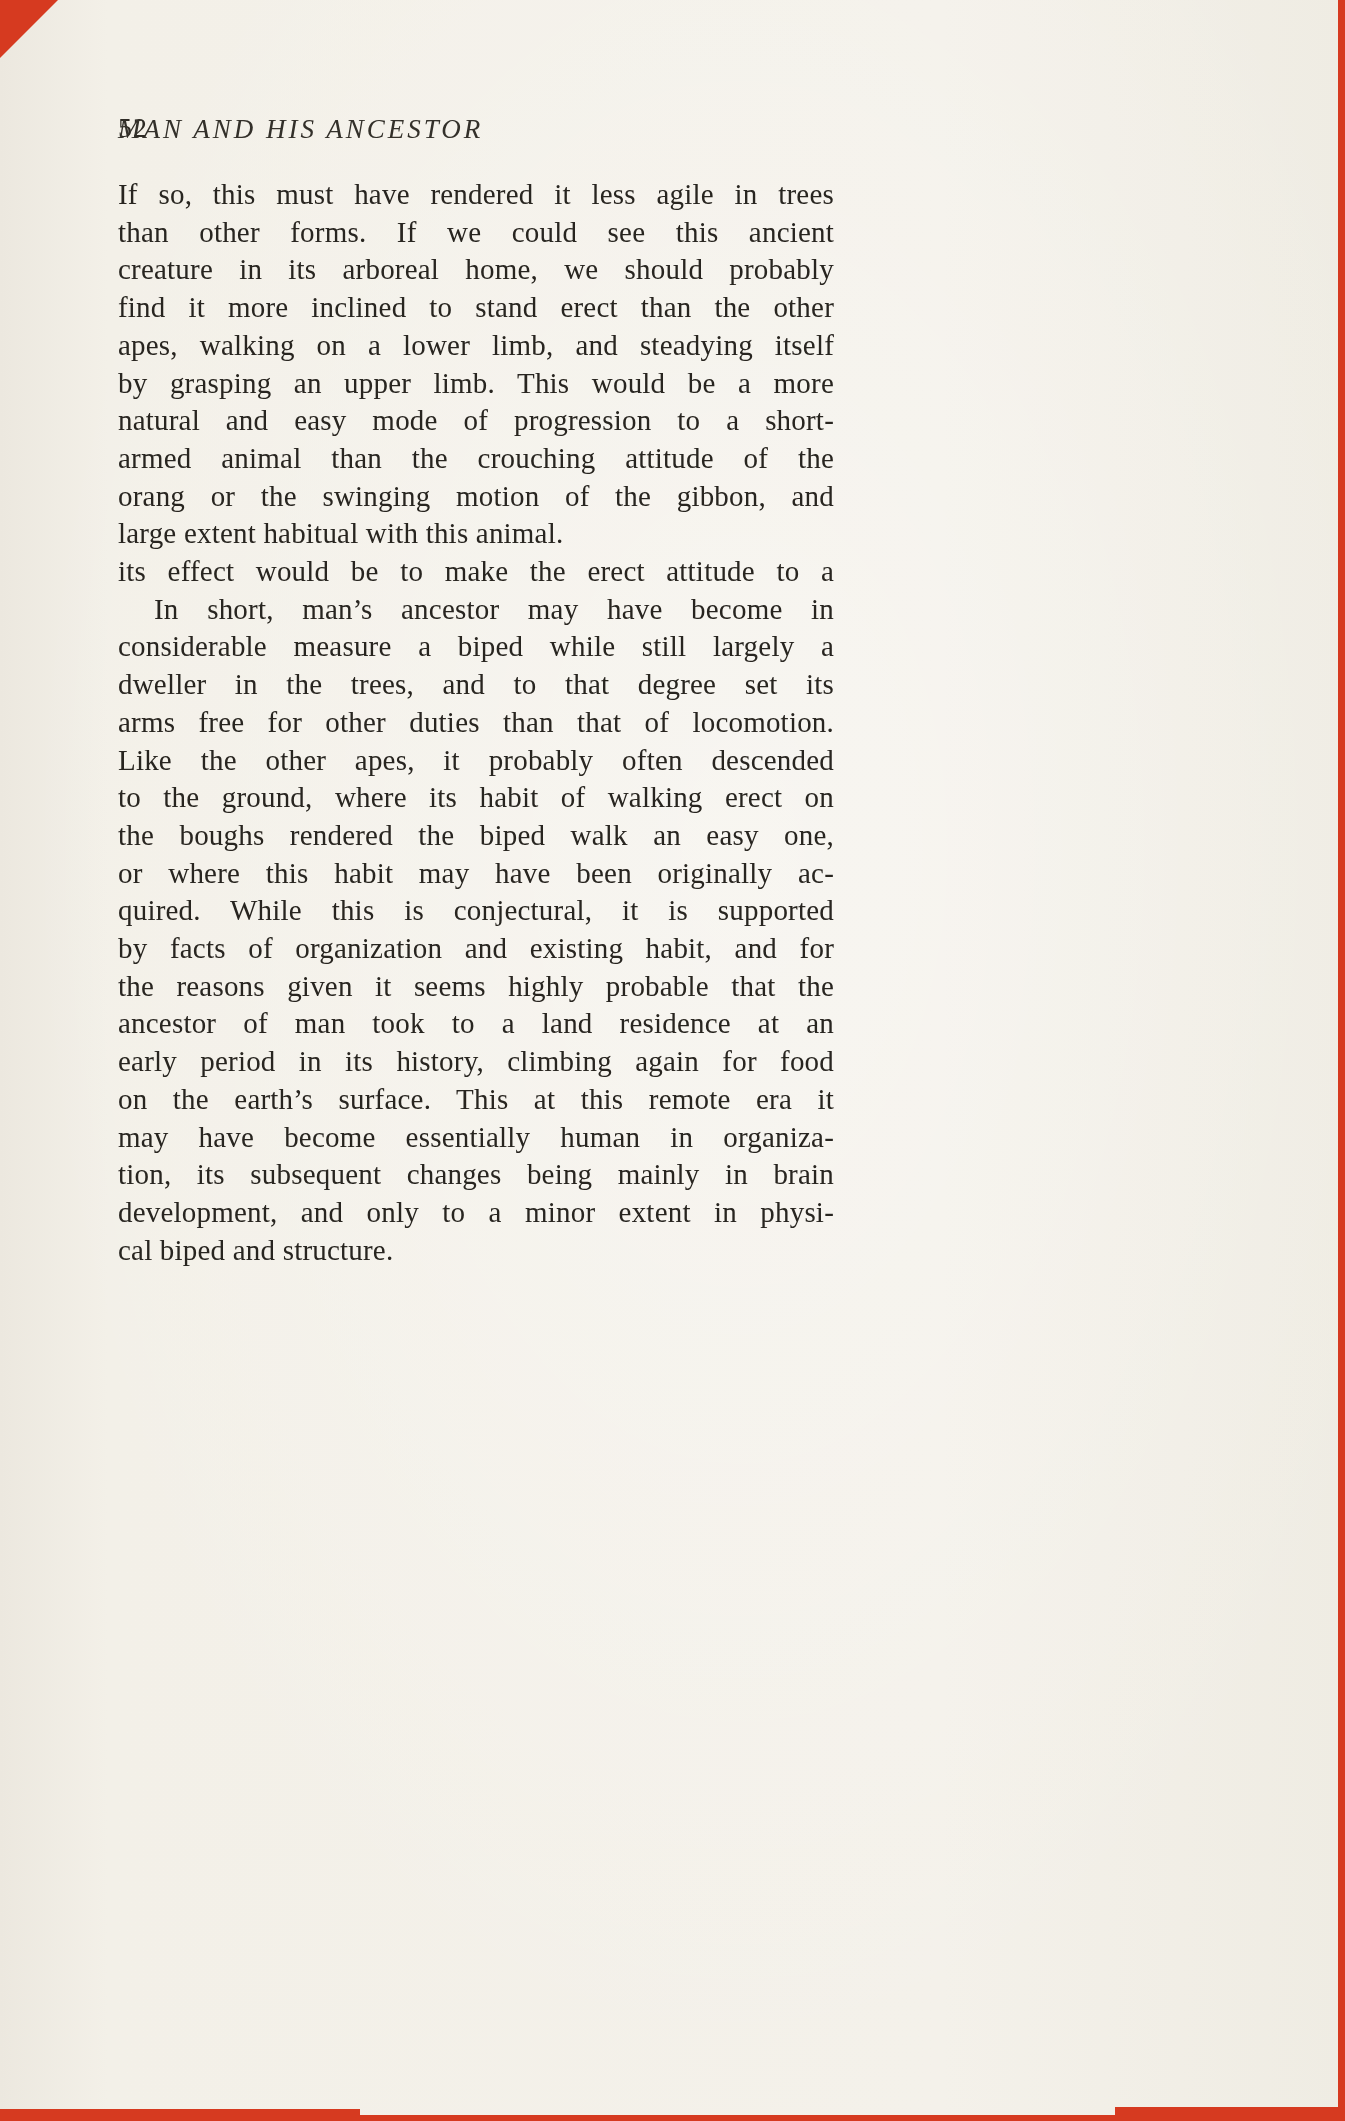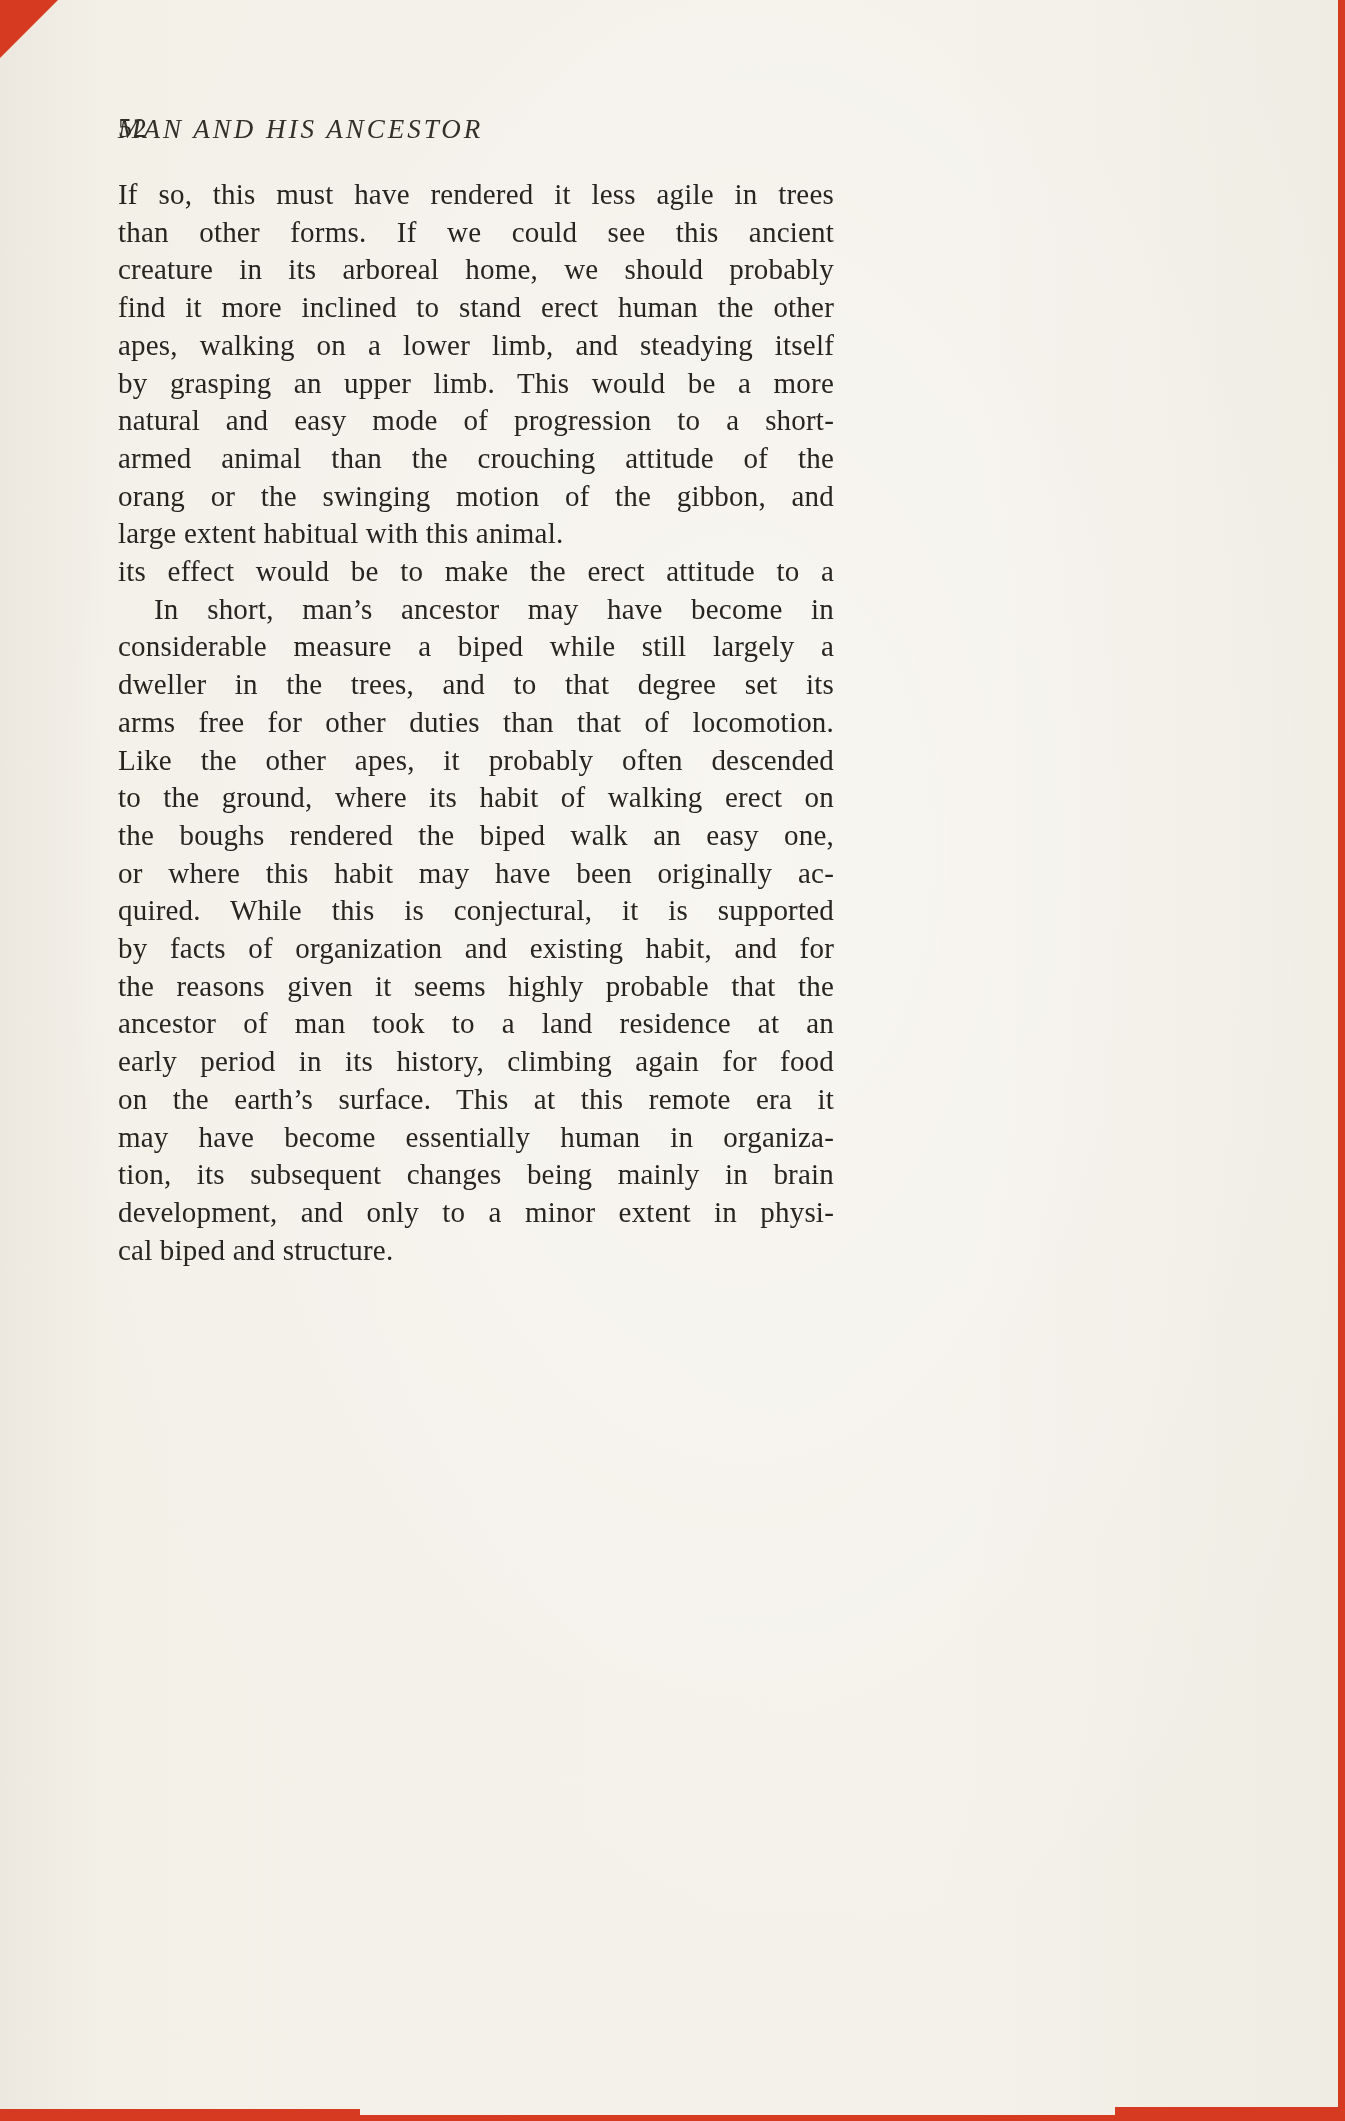--- a/index.html
+++ b/index.html
@@ -117,21 +117,21 @@
   <div class="header">
     <span class="page-number">52</span>
     <span class="running-title">MAN AND HIS ANCESTOR</span>
   </div>
 
   <div class="text-block">
       <div class="paragraph">
         <div class="text-line">If so, this must have rendered it less agile in trees</div>
         <div class="text-line">than other forms.  If we could see this ancient</div>
         <div class="text-line">creature in its arboreal home, we should probably</div>
-        <div class="text-line">find it more inclined to stand erect human the other</div>
+        <div class="text-line">find it more inclined to stand erect than the other</div>
         <div class="text-line">apes, walking on a lower limb, and steadying itself</div>
         <div class="text-line">by grasping an upper limb.  This would be a more</div>
         <div class="text-line">natural and easy mode of progression to a short-</div>
         <div class="text-line">armed animal than the crouching attitude of the</div>
         <div class="text-line">orang or the swinging motion of the gibbon, and</div>
         <div class="text-line last">large extent habitual with this animal.</div>
         <div class="text-line">its effect would be to make the erect attitude to a</div>
       </div>
       <div class="paragraph">
         <div class="text-line indent">In short, man’s ancestor may have become in</div>

